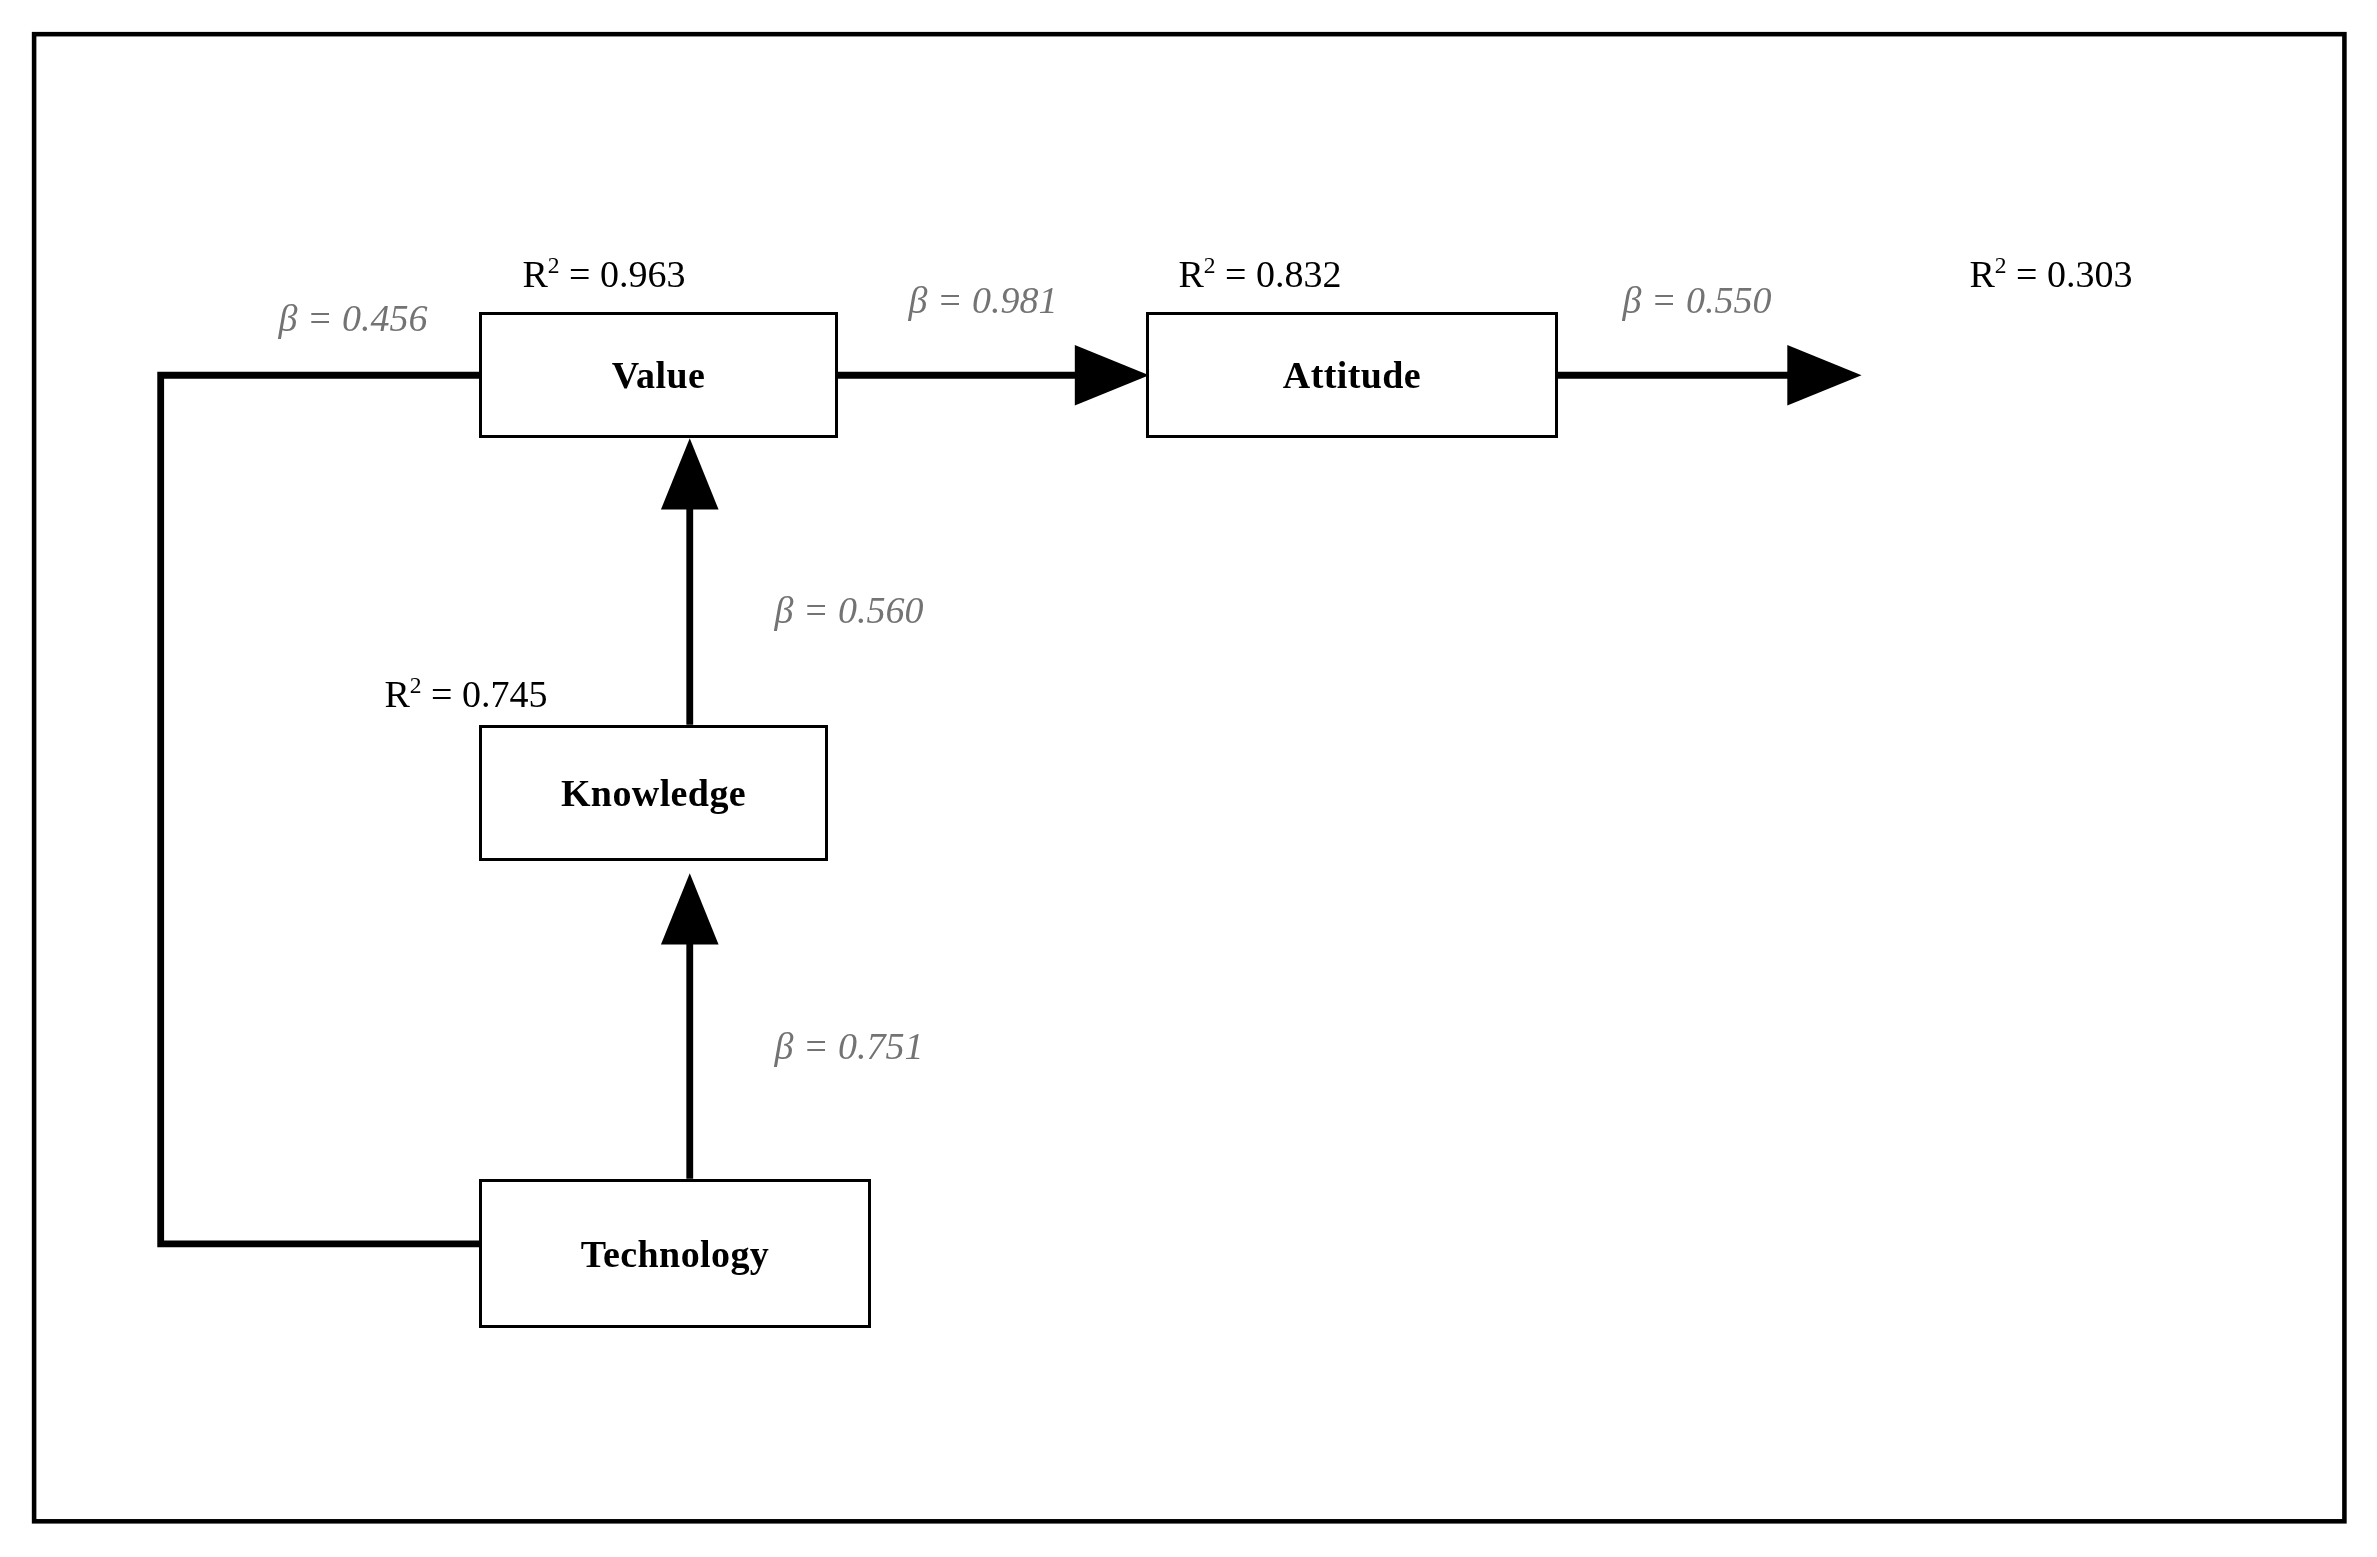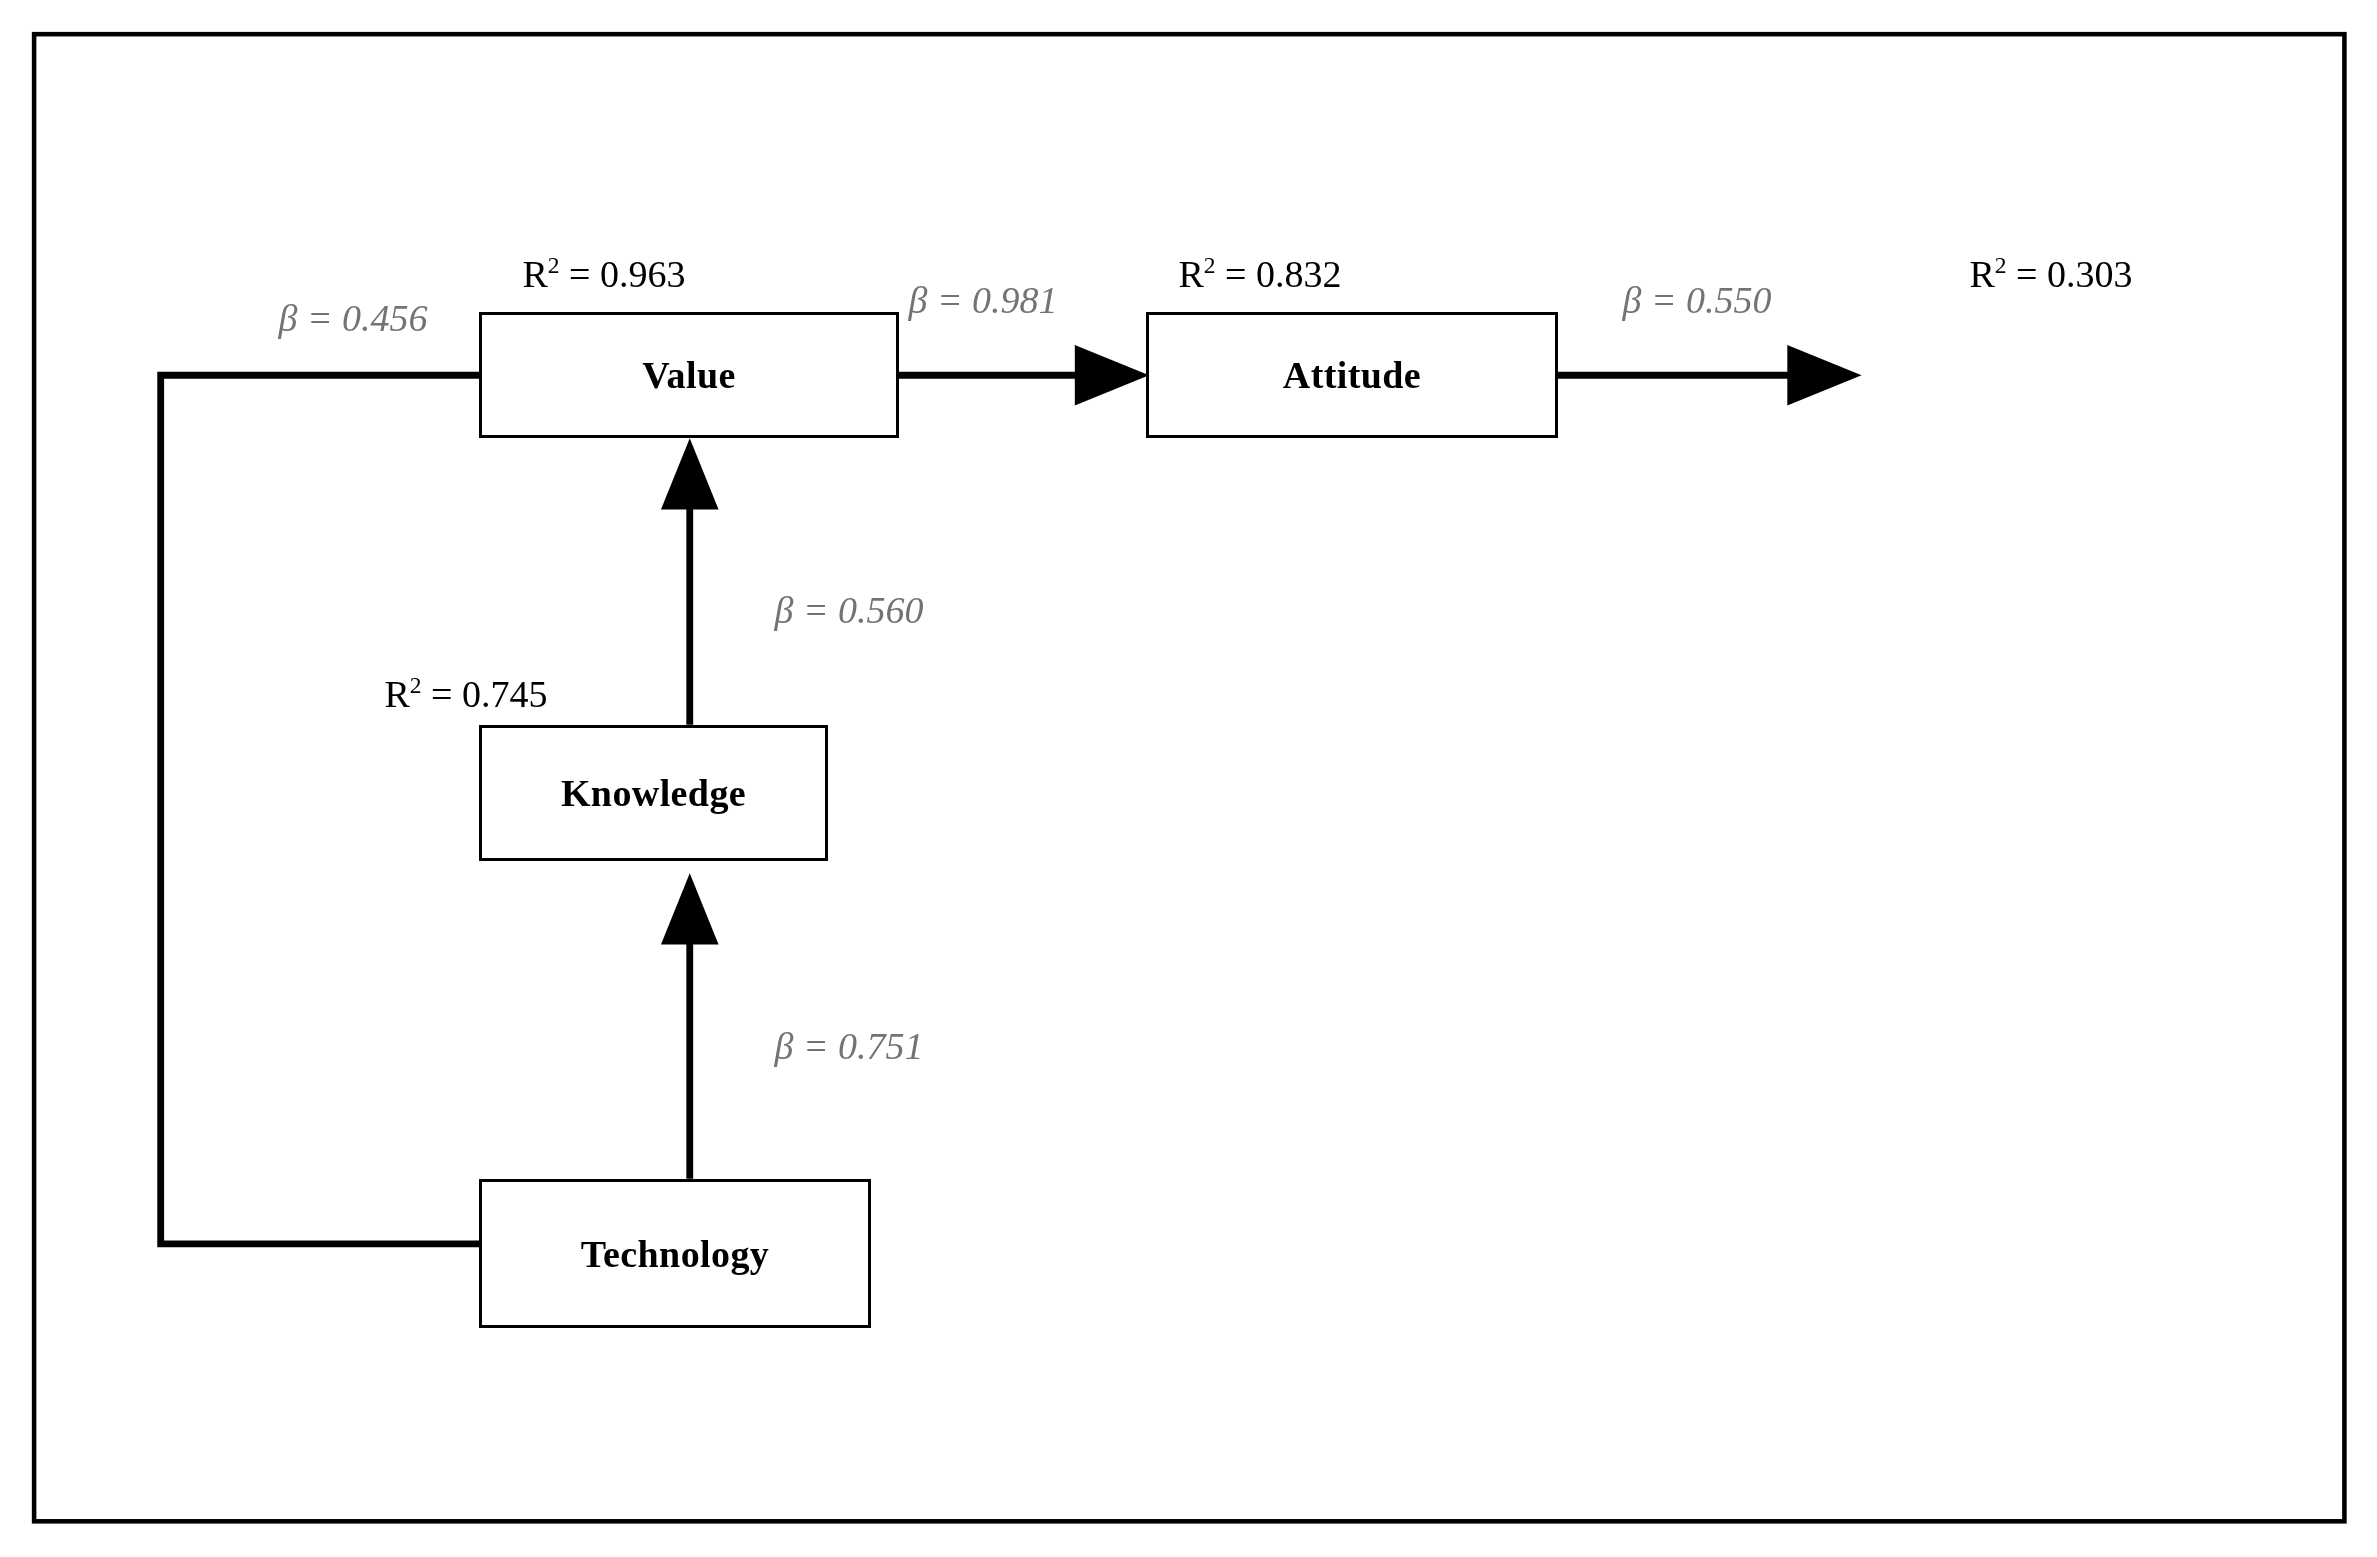--- a/index.html
+++ b/index.html
@@ -92,21 +92,21 @@
       <line x1="910" y1="956" x2="910" y2="630" stroke="#000000" stroke-width="9"></line>
       <polygon points="910,578 872,672 948,672" fill="#000000"></polygon>
     </g>
 
     <g>
       <line x1="910" y1="1555" x2="910" y2="1205" stroke="#000000" stroke-width="9"></line>
       <polygon points="910,1152 872,1246 948,1246" fill="#000000"></polygon>
     </g>
   </svg>
 
-  <div class="node-box" style="left:479px; top:312px; width:420px; height:126px;">
+  <div class="node-box" style="left:479px; top:312px; width:359px; height:126px;">
     <span class="node-label">Value</span>
   </div>
 
   <div class="node-box" style="left:1146px; top:312px; width:412px; height:126px;">
     <span class="node-label">Attitude</span>
   </div>
 
 
   <div class="node-box" style="left:479px; top:725px; width:349px; height:136px;">
     <span class="node-label">Knowledge</span>

